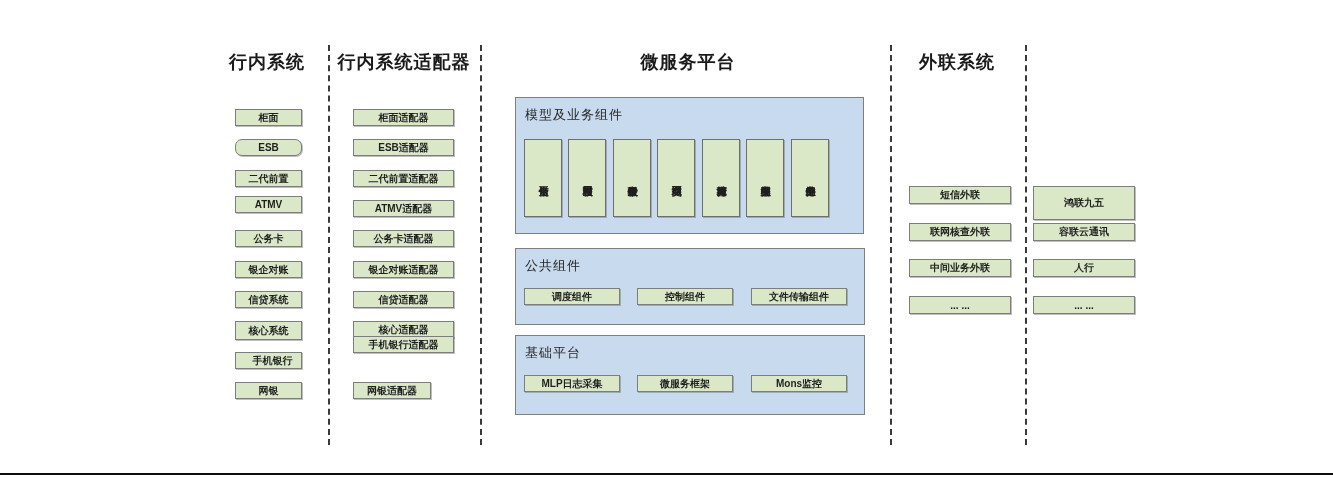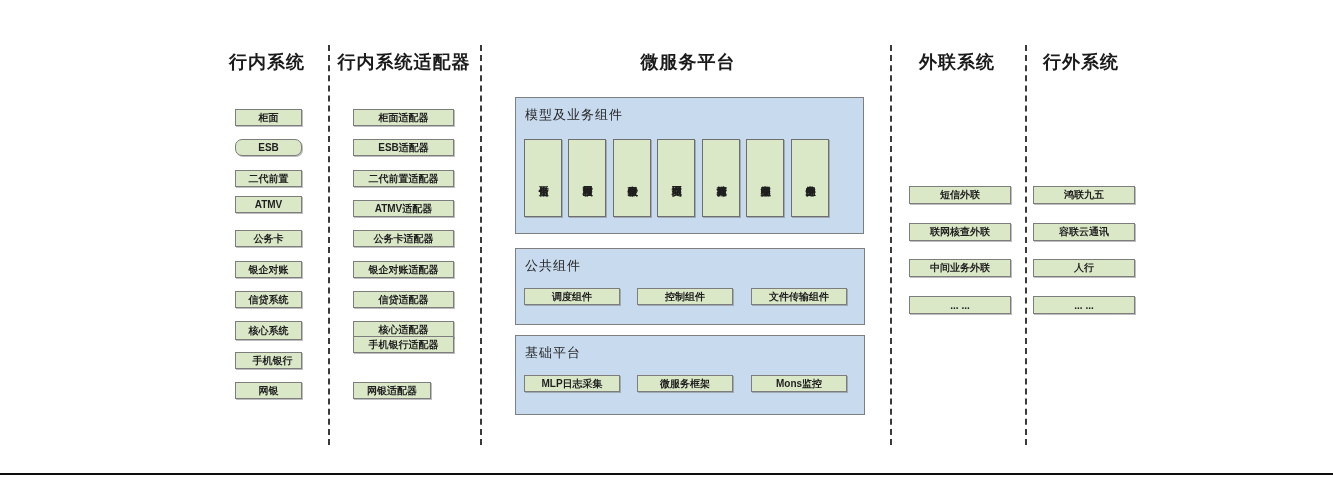--- a/index.html
+++ b/index.html
@@ -45,21 +45,20 @@
 </style>
 </head>
 <body>
 
 <div class="canvas">
 
   <div class="col-header" style="left:207px;width:120px;">行内系统</div>
   <div class="col-header" style="left:324px;width:160px;">行内系统适配器</div>
   <div class="col-header" style="left:618px;width:140px;">微服务平台</div>
   <div class="col-header" style="left:897px;width:120px;">外联系统</div>
-  <div class="col-header" style="left:1021px;width:120px;">行外系统</div>
 
   <div class="divider" style="left:328px;"></div>
   <div class="divider" style="left:480px;"></div>
   <div class="divider" style="left:890px;"></div>
   <div class="divider" style="left:1025px;"></div>
 
   <div class="gbox" style="left:235px;top:109px;width:67px;height:17px;">柜面</div>
   <div class="gbox" style="left:235px;top:139px;width:67px;height:17px;border-radius:7px;">ESB</div>
   <div class="gbox" style="left:235px;top:170px;width:67px;height:17px;">二代前置</div>
   <div class="gbox" style="left:235px;top:196px;width:67px;height:17px;">ATMV</div>
@@ -104,20 +103,20 @@
   </div>
   <div class="gbox" style="left:524px;top:375px;width:96px;height:17px;">MLP日志采集</div>
   <div class="gbox" style="left:637px;top:375px;width:96px;height:17px;">微服务框架</div>
   <div class="gbox" style="left:751px;top:375px;width:96px;height:17px;">Mons监控</div>
 
   <div class="gbox" style="left:909px;top:186px;width:102px;height:18px;">短信外联</div>
   <div class="gbox" style="left:909px;top:223px;width:102px;height:18px;">联网核查外联</div>
   <div class="gbox" style="left:909px;top:259px;width:102px;height:18px;">中间业务外联</div>
   <div class="gbox" style="left:909px;top:296px;width:102px;height:18px;">... ...</div>
 
-  <div class="gbox" style="left:1033px;top:186px;width:102px;height:18px;">鸿联九五</div>
+  <div class="gbox" style="left:1033px;top:186px;width:102px;height:34px;">鸿联九五</div>
   <div class="gbox" style="left:1033px;top:223px;width:102px;height:18px;">容联云通讯</div>
   <div class="gbox" style="left:1033px;top:259px;width:102px;height:18px;">人行</div>
   <div class="gbox" style="left:1033px;top:296px;width:102px;height:18px;">... ...</div>
 
   <div class="bottom-line"></div>
 
 </div>
 
 </body></html>

